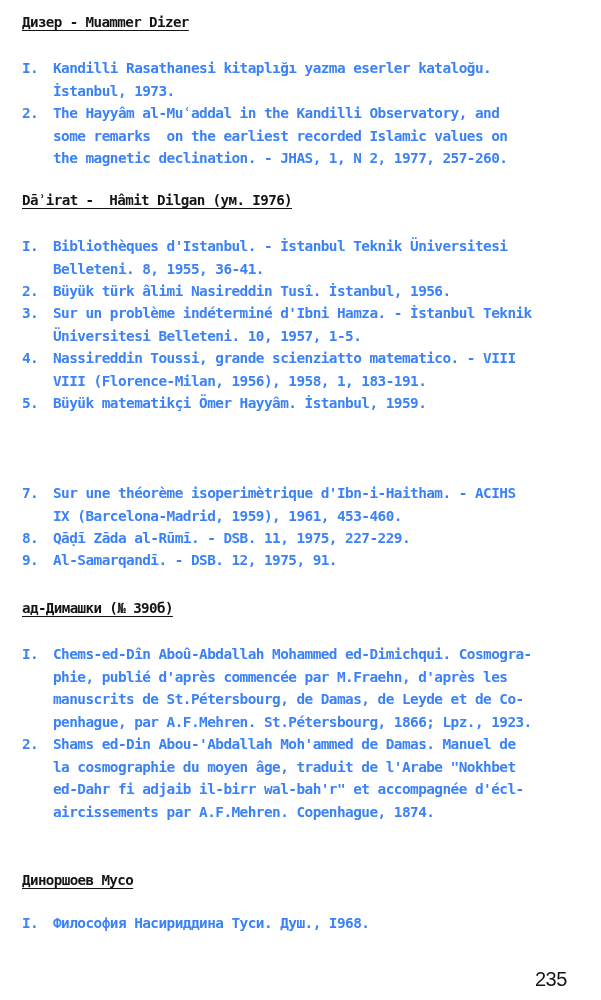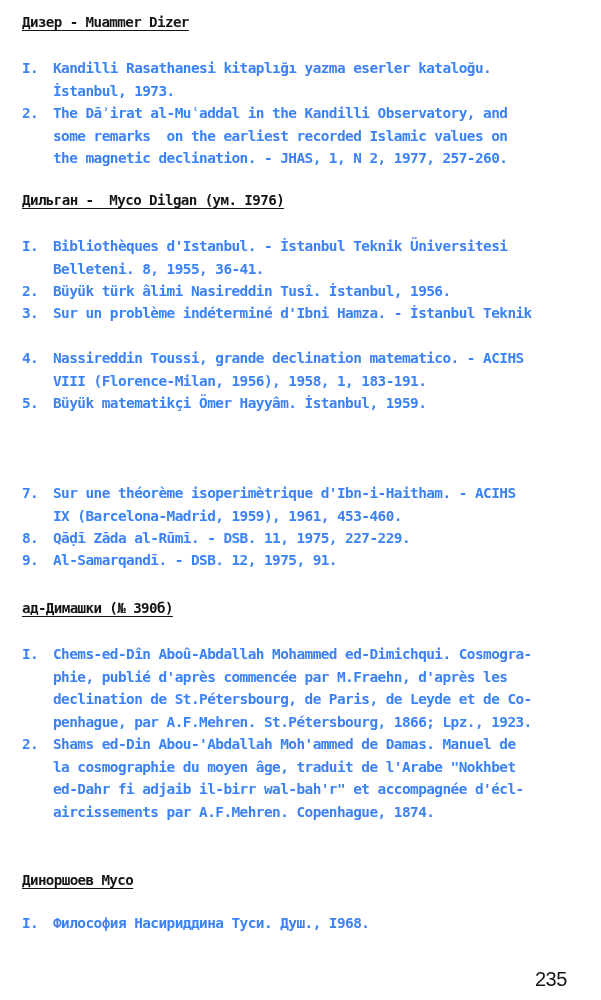--- a/index.html
+++ b/index.html
@@ -30,59 +30,60 @@
 <body>
 
 <div class="page">
 
   <div class="heading" style="top:14px">Дизер - Muammer Dizer</div>
   <div class="entry" style="top:57px">
     <div class="line"><span class="num">I.</span><span>Kandilli Rasathanesi kitaplığı yazma eserler kataloğu.</span></div>
     <div class="line cont">İstanbul, 1973.</div>
   </div>
   <div class="entry" style="top:102px">
-    <div class="line"><span class="num">2.</span><span>The Dāʾirat al-Muʿaddal in the Kandilli Observatory, and</span></div>
+    <div class="line"><span class="num">2.</span><span>The Hayyâm al-Muʿaddal in the Kandilli Observatory, and</span></div>
     <div class="line cont">some remarks  on the earliest recorded Islamic values on</div>
     <div class="line cont">the magnetic declination. - JHAS, 1, N 2, 1977, 257-260.</div>
   </div>
 
-  <div class="heading" style="top:192px">Дильган -  Мусо Dilgan (ум. I976)</div>
+  <div class="heading" style="top:192px">Dāʾirat -  Hâmit Dilgan (ум. I976)</div>
   <div class="entry" style="top:235px">
     <div class="line"><span class="num">I.</span><span>Bibliothèques d'Istanbul. - İstanbul Teknik Üniversitesi</span></div>
     <div class="line cont">Belleteni. 8, 1955, 36-41.</div>
   </div>
   <div class="entry" style="top:280px">
     <div class="line"><span class="num">2.</span><span>Büyük türk âlimi Nasireddin Tusî. İstanbul, 1956.</span></div>
   </div>
   <div class="entry" style="top:302px">
     <div class="line"><span class="num">3.</span><span>Sur un problème indéterminé d'Ibni Hamza. - İstanbul Teknik</span></div>
+    <div class="line cont">Üniversitesi Belleteni. 10, 1957, 1-5.</div>
   </div>
   <div class="entry" style="top:347px">
-    <div class="line"><span class="num">4.</span><span>Nassireddin Toussi, grande declination matematico. - ACIHS</span></div>
+    <div class="line"><span class="num">4.</span><span>Nassireddin Toussi, grande scienziatto matematico. - VIII</span></div>
     <div class="line cont">VIII (Florence-Milan, 1956), 1958, 1, 183-191.</div>
   </div>
   <div class="entry" style="top:392px">
     <div class="line"><span class="num">5.</span><span>Büyük matematikçi Ömer Hayyâm. İstanbul, 1959.</span></div>
   </div>
   <div class="entry" style="top:482px">
     <div class="line"><span class="num">7.</span><span>Sur une théorème isoperimètrique d'Ibn-i-Haitham. - ACIHS</span></div>
     <div class="line cont">IX (Barcelona-Madrid, 1959), 1961, 453-460.</div>
   </div>
   <div class="entry" style="top:527px">
     <div class="line"><span class="num">8.</span><span>Qāḍī Zāda al-Rūmī. - DSB. 11, 1975, 227-229.</span></div>
   </div>
   <div class="entry" style="top:549px">
     <div class="line"><span class="num">9.</span><span>Al-Samarqandī. - DSB. 12, 1975, 91.</span></div>
   </div>
 
   <div class="heading" style="top:600px">ад-Димашки (№ 390б)</div>
   <div class="entry" style="top:643px">
     <div class="line"><span class="num">I.</span><span>Chems-ed-Dîn Aboû-Abdallah Mohammed ed-Dimichqui. Cosmogra-</span></div>
     <div class="line cont">phie, publié d'après commencée par M.Fraehn, d'après les</div>
-    <div class="line cont">declination de St.Pétersbourg, de Paris, de Leyde et de Co-</div>
+    <div class="line cont">manuscrits de St.Pétersbourg, de Damas, de Leyde et de Co-</div>
     <div class="line cont">penhague, par A.F.Mehren. St.Pétersbourg, 1866; Lpz., 1923.</div>
   </div>
   <div class="entry" style="top:733px">
     <div class="line"><span class="num">2.</span><span>Shams ed-Din Abou-'Abdallah Moh'ammed de Damas. Manuel de</span></div>
     <div class="line cont">la cosmographie du moyen âge, traduit de l'Arabe "Nokhbet</div>
     <div class="line cont">ed-Dahr fi adjaib il-birr wal-bah'r" et accompagnée d'écl-</div>
     <div class="line cont">aircissements par A.F.Mehren. Copenhague, 1874.</div>
   </div>
 
   <div class="heading" style="top:872px">Диноршоев Мусо</div>

